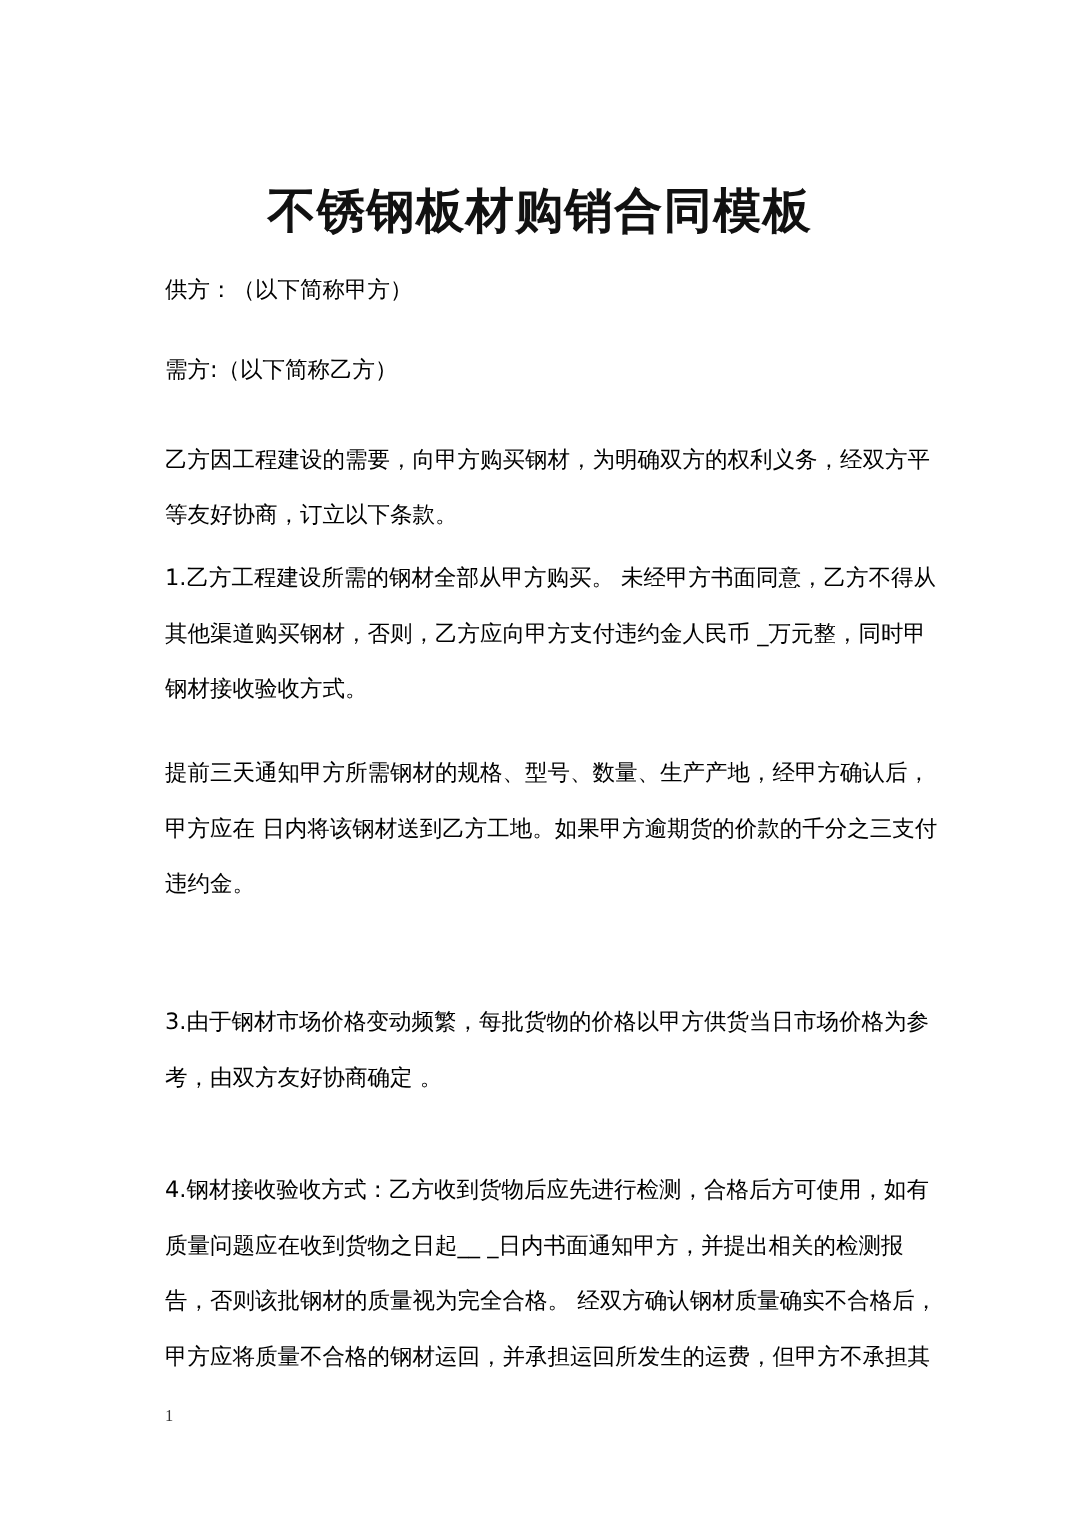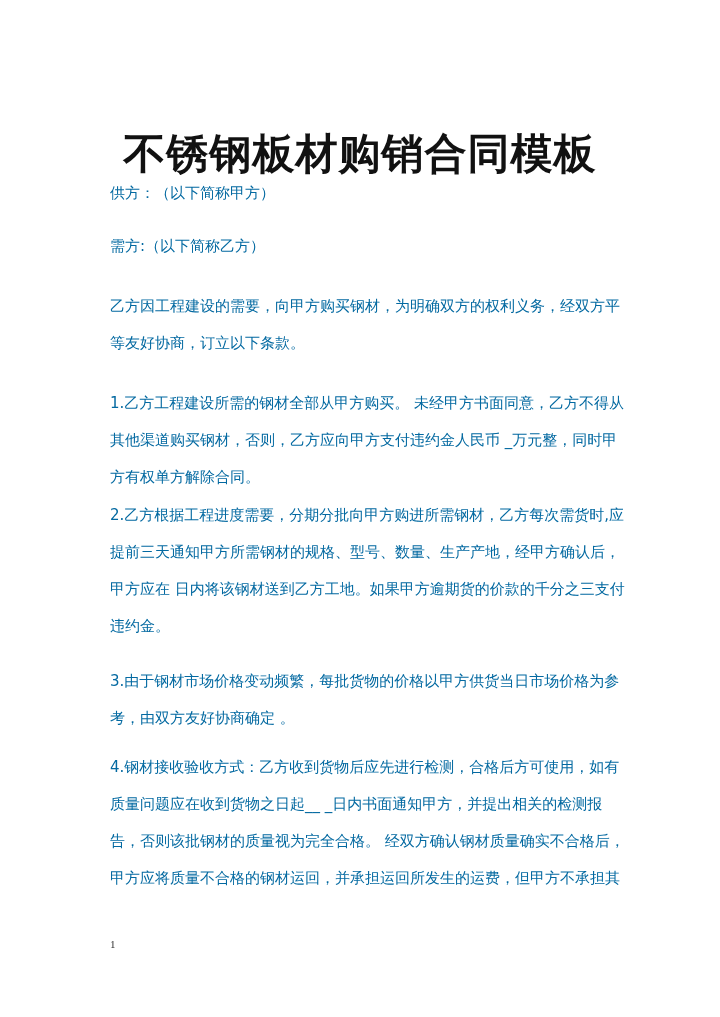--- a/index.html
+++ b/index.html
@@ -1,21 +1,21 @@
 <!DOCTYPE html>
 <html><head>
 <meta charset="utf-8">
 <style>
   html, body { margin: 0; padding: 0; background: #ffffff; }
   body { width: 720px; height: 1017px; position: relative; overflow: hidden;
          font-family: "DejaVu Sans", "Liberation Sans", sans-serif; color: #1a1a1a; }
   .title { position: absolute; left: 0; width: 720px; top: 98px; text-align: center;
-           font-size: 42px; font-weight: bold; letter-spacing: 1px; color: #111; }
+           font-size: 32px; font-weight: bold; letter-spacing: 1px; color: #111; }
   .para { position: absolute; left: 110px; width: 506px; font-size: 15px;
-          line-height: 37px; margin: 0; color: #0369a1; }
+          line-height: 37px; margin: 0; color: #000000; }
   .line { display: block; white-space: nowrap; }
   .page-num { position: absolute; left: 110px; top: 938px; font-size: 11px;
               font-family: "Liberation Serif", serif; color: #333; }
 </style>
 </head>
 <body>
 
 <div>
   <h1 class="title">不锈钢板材购销合同模板</h1>
 
@@ -25,39 +25,38 @@
 
   <p class="para" style="top:228px">
     <span class="line">需方:（以下简称乙方）</span>
   </p>
 
   <p class="para" style="top:288px">
     <span class="line">乙方因工程建设的需要，向甲方购买钢材，为明确双方的权利义务，经双方平</span>
     <span class="line">等友好协商，订立以下条款。</span>
   </p>
 
-  <p class="para" style="top:385px">
+  <p class="para" style="top:367px">
     <span class="line">1.乙方工程建设所需的钢材全部从甲方购买。 未经甲方书面同意，乙方不得从</span>
     <span class="line">其他渠道购买钢材，否则，乙方应向甲方支付违约金人民币 _万元整，同时甲</span>
-    <span class="line">方有权单方解除合同。</span>
+    <span class="line">钢材接收验收方式。</span>
   </p>
 
   <p class="para" style="top:497px">
-    <span class="line">2.乙方根据工程进度需要，分期分批向甲方购进所需钢材，乙方每次需货时,应</span>
     <span class="line">提前三天通知甲方所需钢材的规格、型号、数量、生产产地，经甲方确认后，</span>
     <span class="line">甲方应在 日内将该钢材送到乙方工地。如果甲方逾期货的价款的千分之三支付</span>
     <span class="line">违约金。</span>
   </p>
 
   <p class="para" style="top:663px">
     <span class="line">3.由于钢材市场价格变动频繁，每批货物的价格以甲方供货当日市场价格为参</span>
     <span class="line">考，由双方友好协商确定 。</span>
   </p>
 
-  <p class="para" style="top:749px">
+  <p class="para" style="top:775px">
     <span class="line">4.钢材接收验收方式：乙方收到货物后应先进行检测，合格后方可使用，如有</span>
     <span class="line">质量问题应在收到货物之日起__ _日内书面通知甲方，并提出相关的检测报</span>
     <span class="line">告，否则该批钢材的质量视为完全合格。 经双方确认钢材质量确实不合格后，</span>
     <span class="line">甲方应将质量不合格的钢材运回，并承担运回所发生的运费，但甲方不承担其</span>
   </p>
 
   <div class="page-num">1</div>
 </div>
 
 </body></html>

